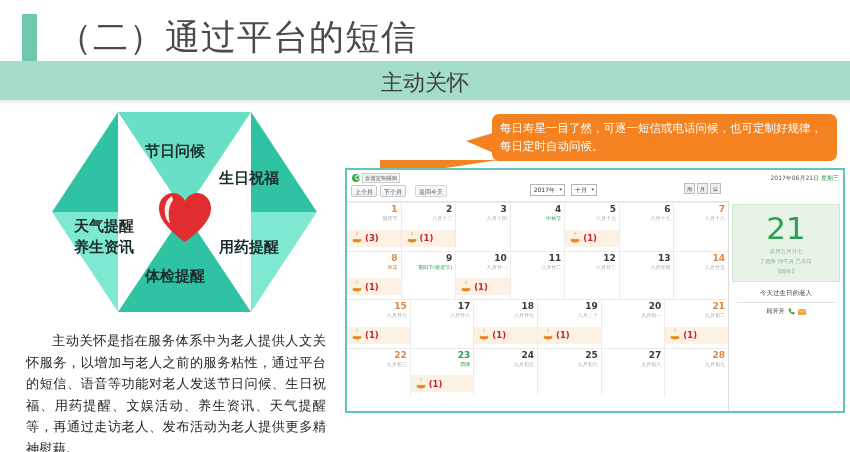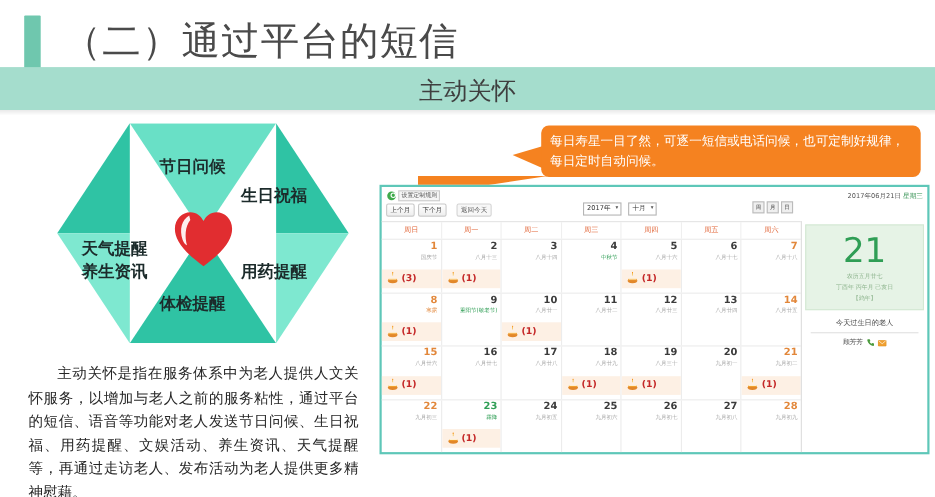--- a/index.html
+++ b/index.html
@@ -261,29 +261,20 @@
       </div>
 
       <div class="tb-today">
         <span>2017年06月21日</span>
         <span class="wk">星期三</span>
       </div>
     </div>
 
     <div class="cal-body">
       <div class="cal-grid">
-        <div class="cal-head">
-          <div>周日</div>
-          <div>周一</div>
-          <div>周二</div>
-          <div>周三</div>
-          <div>周四</div>
-          <div>周五</div>
-          <div>周六</div>
-        </div>
         <div id="weeks-host">
             <div class="cal-week">
               <div class="cal-cell">
                 <span class="cell-num wknd">1</span>
                 <span class="cell-lunar fest">国庆节</span>
                 <span class="cell-event">
                   <svg class="cake" viewBox="0 0 24 24">
                     <rect x="11.3" y="2" width="1.4" height="5" fill="#f2c14e"></rect>
                     <ellipse cx="12" cy="1.6" rx="1" ry="1.6" fill="#f7941e"></ellipse>
                     <rect x="4" y="13" width="16" height="4" rx="1.4" fill="#f0a030"></rect>
@@ -397,24 +388,20 @@
                     <rect x="11.3" y="2" width="1.4" height="5" fill="#f2c14e"></rect>
                     <ellipse cx="12" cy="1.6" rx="1" ry="1.6" fill="#f7941e"></ellipse>
                     <rect x="4" y="13" width="16" height="4" rx="1.4" fill="#f0a030"></rect>
                     <path d="M3 15.5 C3 19 6 21 12 21 C18 21 21 19 21 15.5 Z" fill="#e2872a"></path>
                     <rect x="5" y="12" width="14" height="2" rx="1" fill="#fff0d0"></rect>
                   </svg>
                   <span class="cnt">(1)</span>
                 </span>
               </div>
               <div class="cal-cell">
-                <span class="cell-num ">16</span>
-                <span class="cell-lunar ">八月廿七</span>
-              </div>
-              <div class="cal-cell">
                 <span class="cell-num ">17</span>
                 <span class="cell-lunar ">八月廿八</span>
               </div>
               <div class="cal-cell">
                 <span class="cell-num ">18</span>
                 <span class="cell-lunar ">八月廿九</span>
                 <span class="cell-event">
                   <svg class="cake" viewBox="0 0 24 24">
                     <rect x="11.3" y="2" width="1.4" height="5" fill="#f2c14e"></rect>
                     <ellipse cx="12" cy="1.6" rx="1" ry="1.6" fill="#f7941e"></ellipse>
@@ -477,24 +464,20 @@
                   <span class="cnt">(1)</span>
                 </span>
               </div>
               <div class="cal-cell">
                 <span class="cell-num ">24</span>
                 <span class="cell-lunar ">九月初五</span>
               </div>
               <div class="cal-cell">
                 <span class="cell-num ">25</span>
                 <span class="cell-lunar ">九月初六</span>
-              </div>
-              <div class="cal-cell">
-                <span class="cell-num ">26</span>
-                <span class="cell-lunar ">九月初七</span>
               </div>
               <div class="cal-cell">
                 <span class="cell-num ">27</span>
                 <span class="cell-lunar ">九月初八</span>
               </div>
               <div class="cal-cell">
                 <span class="cell-num wknd">28</span>
                 <span class="cell-lunar ">九月初九</span>
               </div>
             </div>

